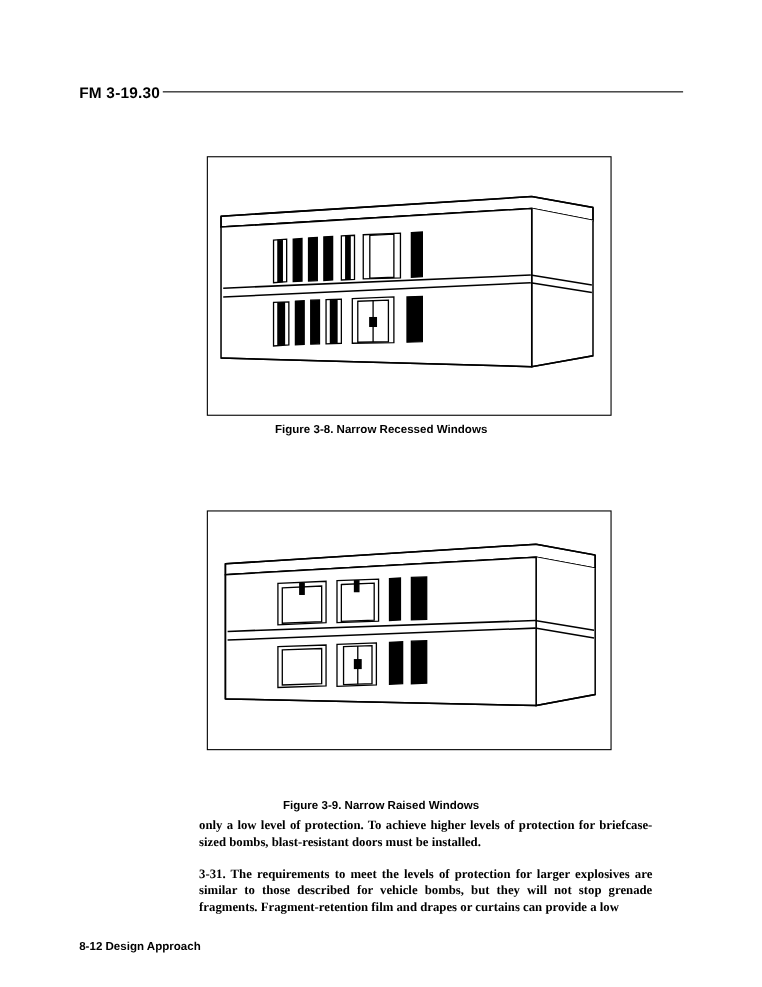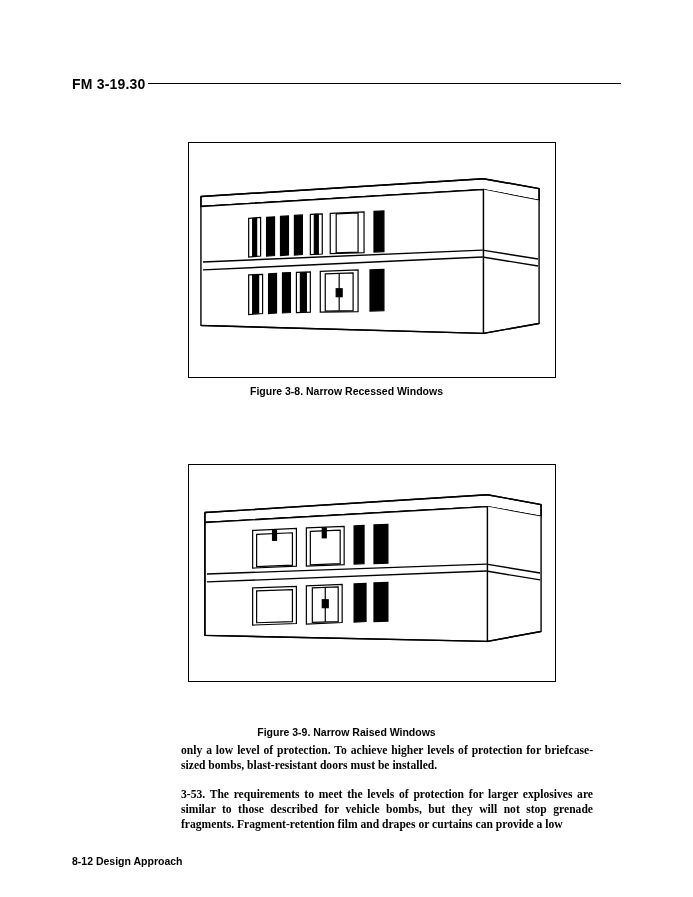--- a/index.html
+++ b/index.html
@@ -209,15 +209,15 @@
       <rect x="134" y="136" width="6" height="8" fill="#000"></rect>
 
       <polygon points="166,120 178,119.5 178,158 166,158.5" fill="#000"></polygon>
       <polygon points="186,119 200,118.5 200,157.5 186,158" fill="#000"></polygon>
     </g>
   </svg>
 </div>
 <div class="figure-caption" id="figure2-caption">Figure 3-9.  Narrow Raised Windows</div>
 
 <p class="body-text" id="para1">only a low level of protection. To achieve higher levels of protection for briefcase-sized bombs, blast-resistant doors must be installed.</p>
-<p class="body-text" id="para2">3-53. The requirements to meet the levels of protection for larger explosives are similar to those described for vehicle bombs, but they will not stop grenade fragments. Fragment-retention film and drapes or curtains can provide a low</p>
+<p class="body-text" id="para2">3-31. The requirements to meet the levels of protection for larger explosives are similar to those described for vehicle bombs, but they will not stop grenade fragments. Fragment-retention film and drapes or curtains can provide a low</p>
 
 <div class="page-footer">8-12  Design Approach</div>
 
 </body></html>

